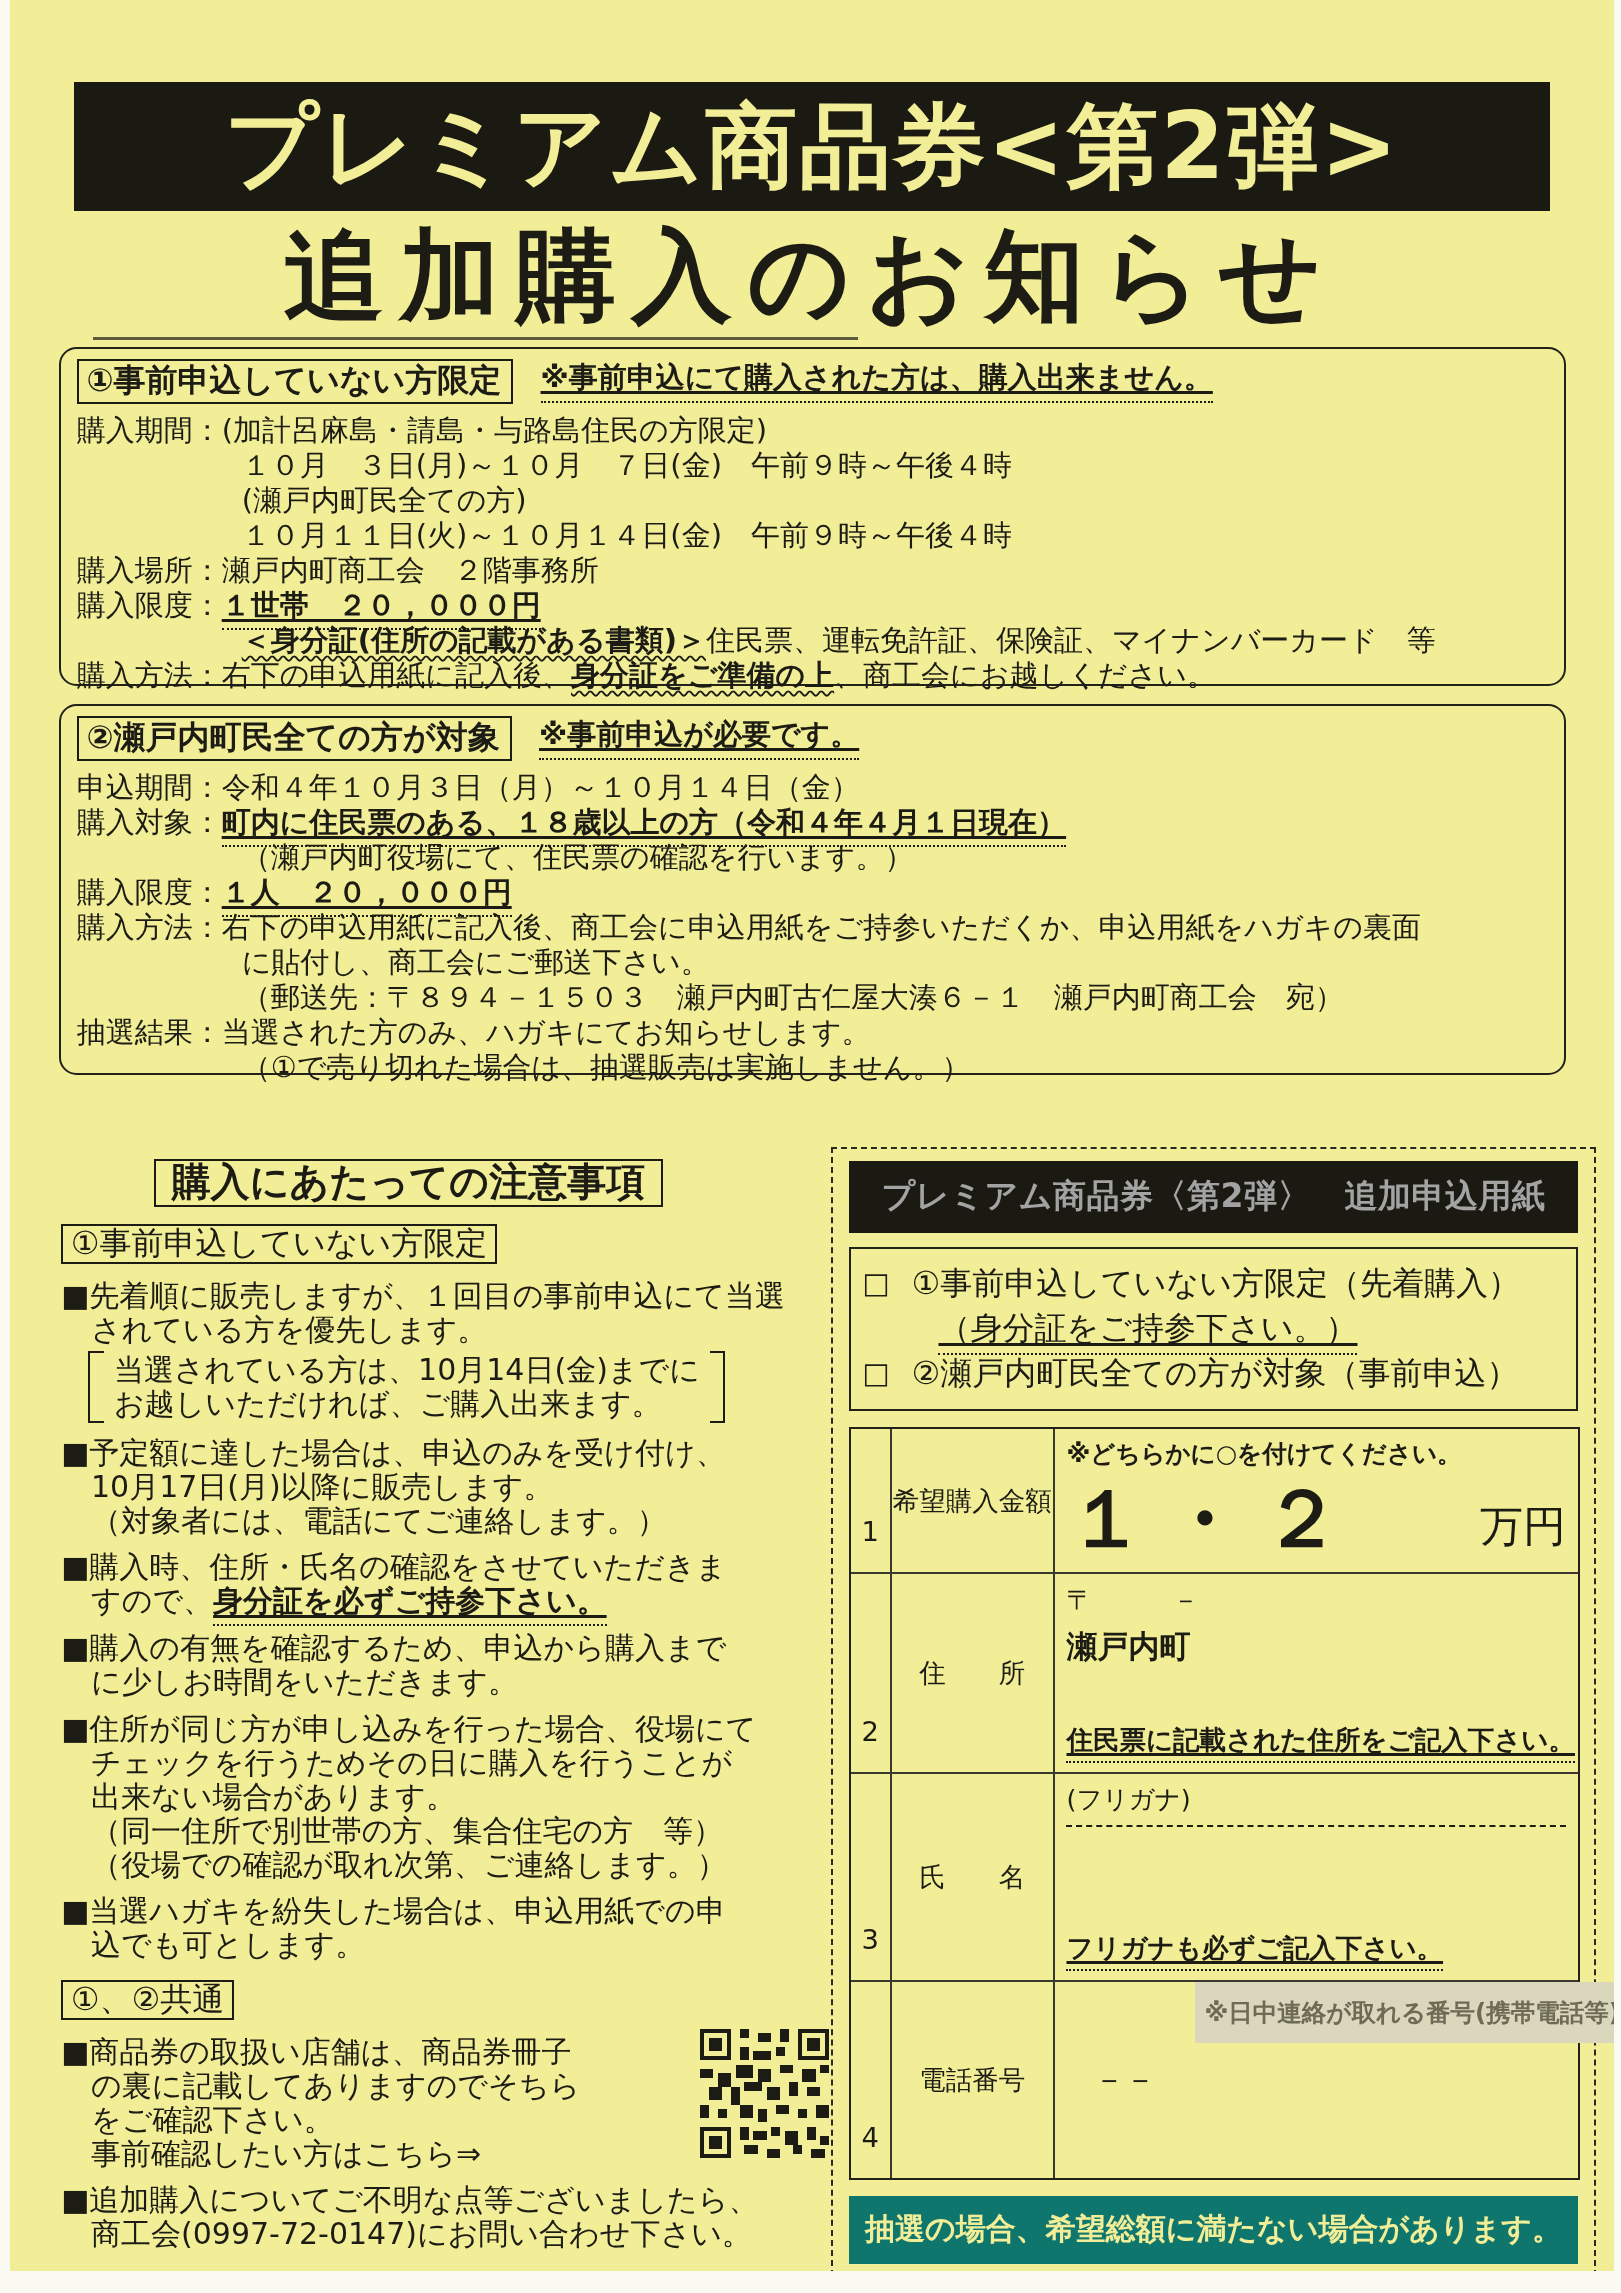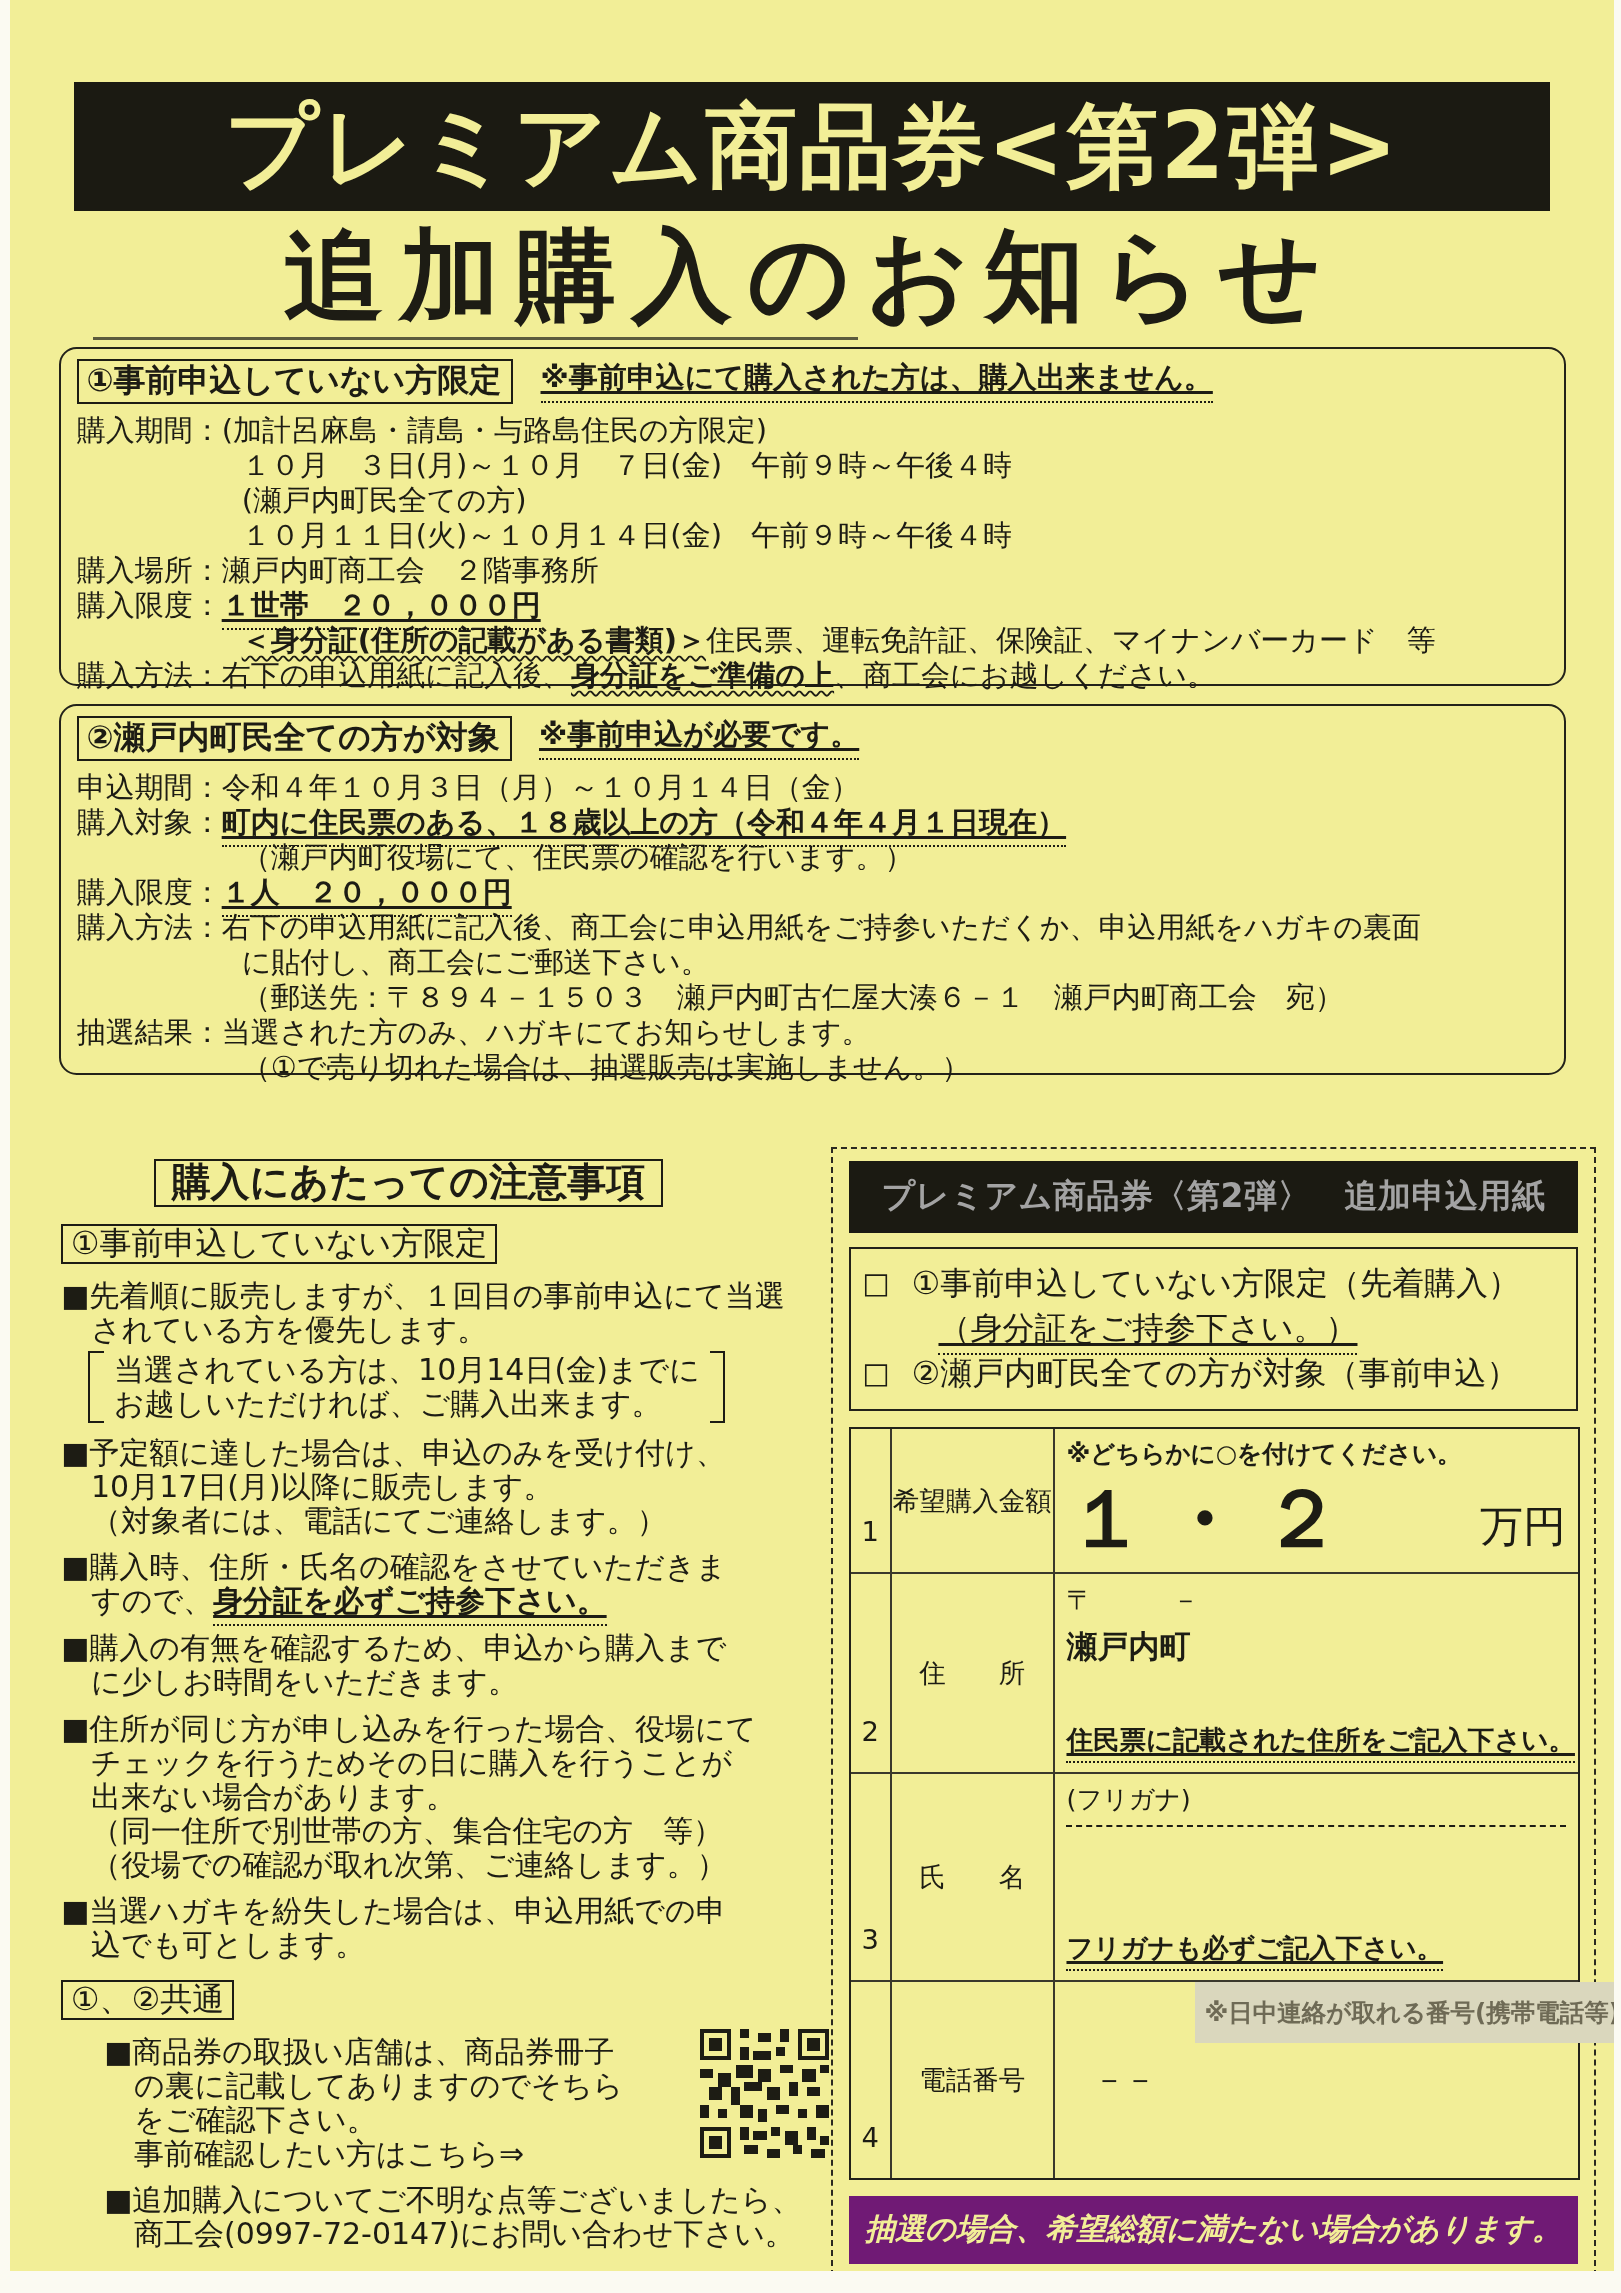--- a/index.html
+++ b/index.html
@@ -58,21 +58,21 @@
     display:inline-block; border:2px solid #1d1c14; font-size:32px;
     padding:0 7.8px 2px; margin:17.6px 0 2px; white-space:nowrap;
   }
   .blk { margin-top:12.7px; }
   .cont { padding-left:30px; }
   .bracket-wrap { display:flex; align-items:stretch; margin:3.9px 0 0 27.4px; width:627px; }
   .brk { width:15.7px; flex:0 0 auto; border:2.5px solid #1d1c14; }
   .brk-l { border-right:none; }
   .brk-r { border-left:none; }
   .bracket-lines { flex:1; padding:2px 9.8px; }
-  .common-wrap { position:relative;margin-left:43px; }
+  .common-wrap { position:relative; }
   .qr {
     position:absolute; right:7.8px; top:-5.9px; width:129px; height:129px;
   }
   .qr svg { width:100%; height:100%; }
 
   
   .form {
     position:absolute; left:831px; top:1147px; width:765px; height:1129px;
     border:2.9px dashed #2a2920; padding:11.8px 15.7px 9.8px;
   }
@@ -116,22 +116,22 @@
   .furigana-line { border-bottom:2.9px dashed #1d1c14; margin-top:7.8px; width:100%; }
   .r4-main { flex:1; display:flex; }
   .r4-label { flex:0 0 163px; border-right:2px solid #3a382c; display:flex; align-items:center; justify-content:center; font-size:26.5px; white-space:nowrap; }
   .r4-dashes { flex:1; display:flex; align-items:center; justify-content:space-around; font-size:31px; padding:0 39px; }
   .r4-right { flex:1; display:flex; flex-direction:row;border-radius:23px; }
   .gray-strip {
     height:61px; background:#dad7bd; color:#6e6a55; font-weight:800; font-size:24.5px;
     display:flex; align-items:center; padding:0 9.8px; white-space:nowrap;
   }
   .form-warning {
-    margin-top:15.7px; background:#701a75; color:#f2ee97; text-align:center;
-    font-weight:800; font-size:30px; padding:13.7px 2px; white-space:nowrap;font-style:italic;
+    margin-top:15.7px; background:#0f766e; color:#f2ee97; text-align:center;
+    font-weight:800; font-size:30px; padding:13.7px 2px; white-space:nowrap;
   }
   .form-privacy { margin-top:9.8px; text-align:center; font-weight:700; font-size:23.5px; white-space:nowrap; }
 </style>
 </head>
 <body>
 
 <div class="paper">
 
   <div class="banner1">
     <span>プレミアム商品券&lt;第2弾&gt;</span>

